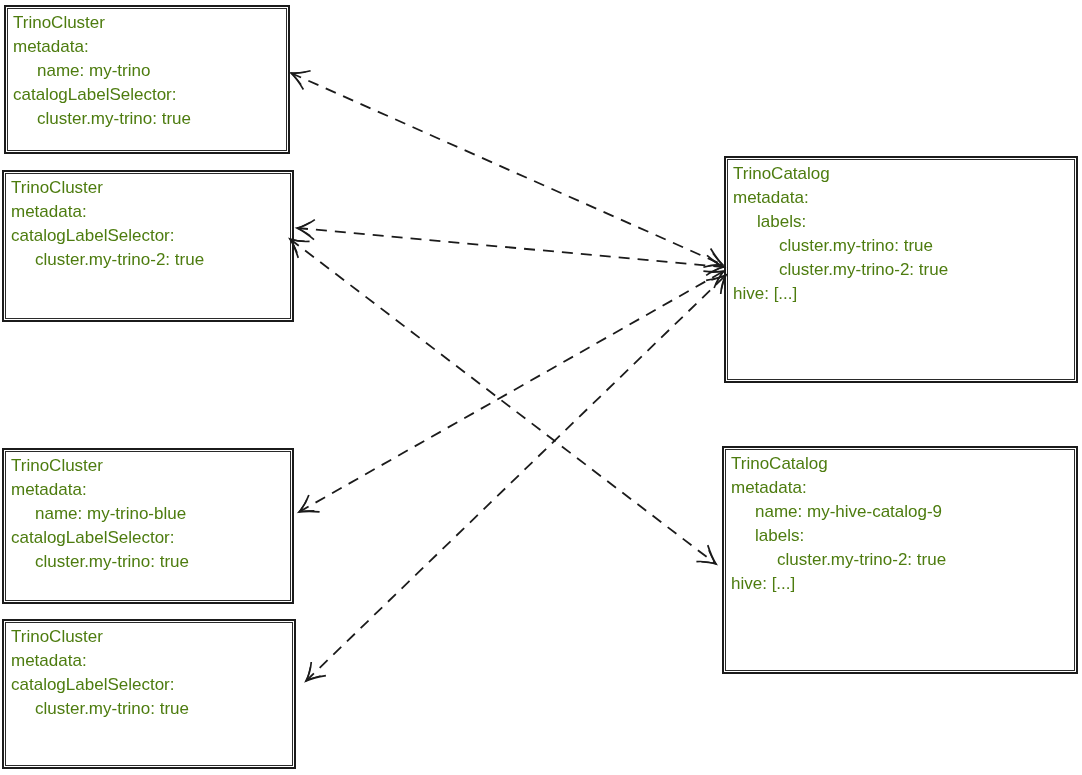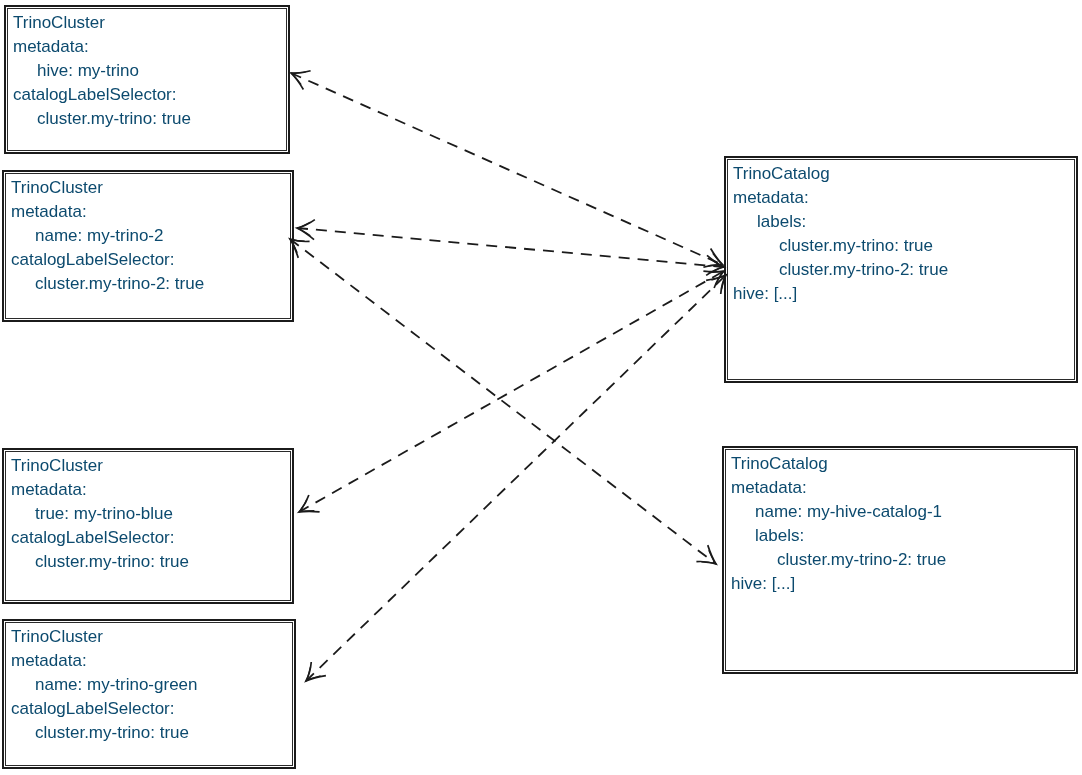--- a/index.html
+++ b/index.html
@@ -6,21 +6,21 @@
     margin: 0;
     padding: 0;
     background: #ffffff;
   }
   #canvas {
     position: relative;
     width: 1082px;
     height: 775px;
     background: #ffffff;
     font-family: "Liberation Sans", "DejaVu Sans", sans-serif;
-    color: #0c4a6e;
+    color: #4d7c0f;
     overflow: hidden;
   }
   .box {
     position: absolute;
     box-sizing: border-box;
     background: #ffffff;
     border: 2px solid #1b1b1b;
     padding: 4px 8px 0 7px;
     z-index: 1;
   }
@@ -54,62 +54,60 @@
   }
 </style>
 </head>
 <body>
 
 <div id="canvas">
 
   <div class="box" style="left:4px; top:5px; width:286px; height:149px;">
     <div class="ln ind0">TrinoCluster</div>
     <div class="ln ind0">metadata:</div>
-    <div class="ln ind1">hive: my-trino</div>
+    <div class="ln ind1">name: my-trino</div>
     <div class="ln ind0">catalogLabelSelector:</div>
     <div class="ln ind1">cluster.my-trino: true</div>
   </div>
 
   <div class="box" style="left:2px; top:170px; width:292px; height:152px;">
     <div class="ln ind0">TrinoCluster</div>
     <div class="ln ind0">metadata:</div>
-    <div class="ln ind1">name: my-trino-2</div>
     <div class="ln ind0">catalogLabelSelector:</div>
     <div class="ln ind1">cluster.my-trino-2: true</div>
   </div>
 
   <div class="box" style="left:2px; top:448px; width:292px; height:156px;">
     <div class="ln ind0">TrinoCluster</div>
     <div class="ln ind0">metadata:</div>
-    <div class="ln ind1">true: my-trino-blue</div>
+    <div class="ln ind1">name: my-trino-blue</div>
     <div class="ln ind0">catalogLabelSelector:</div>
     <div class="ln ind1">cluster.my-trino: true</div>
   </div>
 
   <div class="box" style="left:2px; top:619px; width:294px; height:150px;">
     <div class="ln ind0">TrinoCluster</div>
     <div class="ln ind0">metadata:</div>
-    <div class="ln ind1">name: my-trino-green</div>
     <div class="ln ind0">catalogLabelSelector:</div>
     <div class="ln ind1">cluster.my-trino: true</div>
   </div>
 
   <div class="box" style="left:724px; top:156px; width:354px; height:227px;">
     <div class="ln ind0">TrinoCatalog</div>
     <div class="ln ind0">metadata:</div>
     <div class="ln ind1">labels:</div>
     <div class="ln ind2">cluster.my-trino: true</div>
     <div class="ln ind2">cluster.my-trino-2: true</div>
     <div class="ln ind0">hive: [...]</div>
   </div>
 
   <div class="box" style="left:722px; top:446px; width:356px; height:228px;">
     <div class="ln ind0">TrinoCatalog</div>
     <div class="ln ind0">metadata:</div>
-    <div class="ln ind1">name: my-hive-catalog-1</div>
+    <div class="ln ind1">name: my-hive-catalog-9</div>
     <div class="ln ind1">labels:</div>
     <div class="ln ind2">cluster.my-trino-2: true</div>
     <div class="ln ind0">hive: [...]</div>
   </div>
 
   <svg id="edges" width="1082" height="775" viewBox="0 0 1082 775">
     <defs>
       <marker id="ah" markerUnits="userSpaceOnUse" markerWidth="26" markerHeight="26" viewBox="0 0 26 26" refX="22" refY="13" orient="auto-start-reverse">
         <g>
           <path d="M4 3 Q14 10 22 13 Q13 16 5 23" fill="none" stroke="#1b1b1b" stroke-width="1.7"></path>

